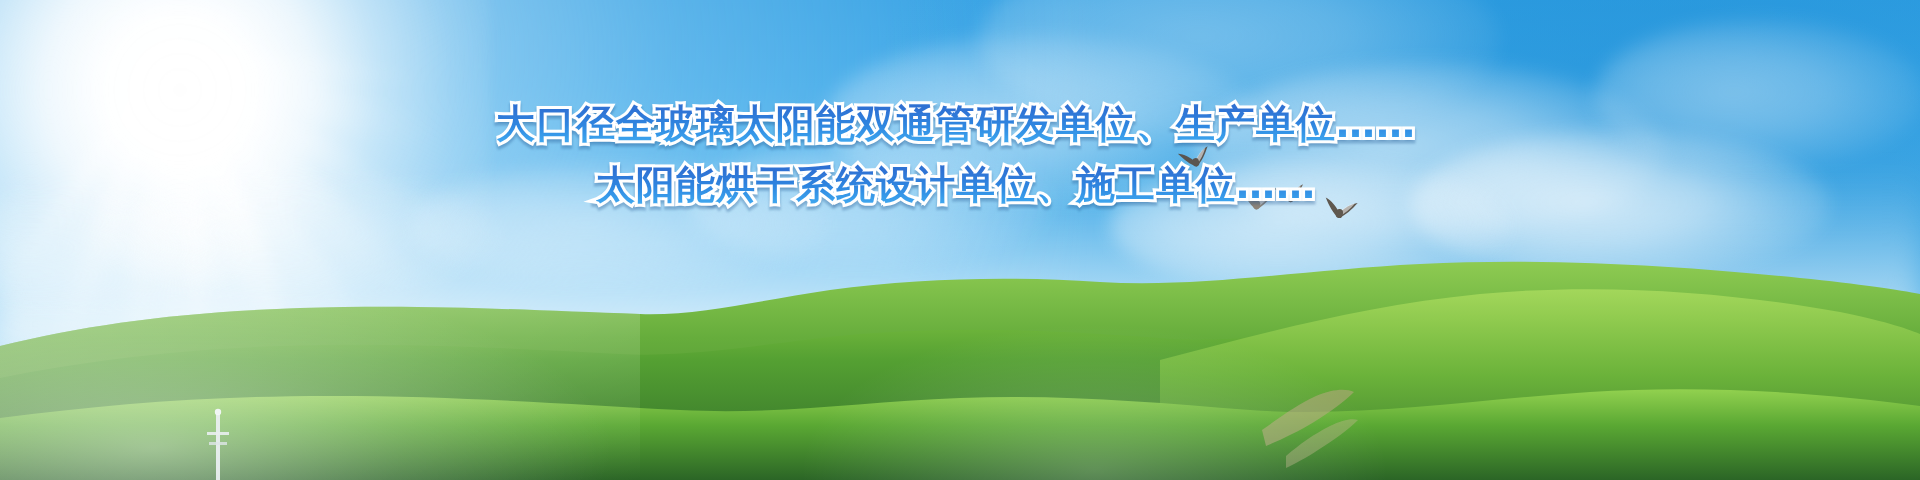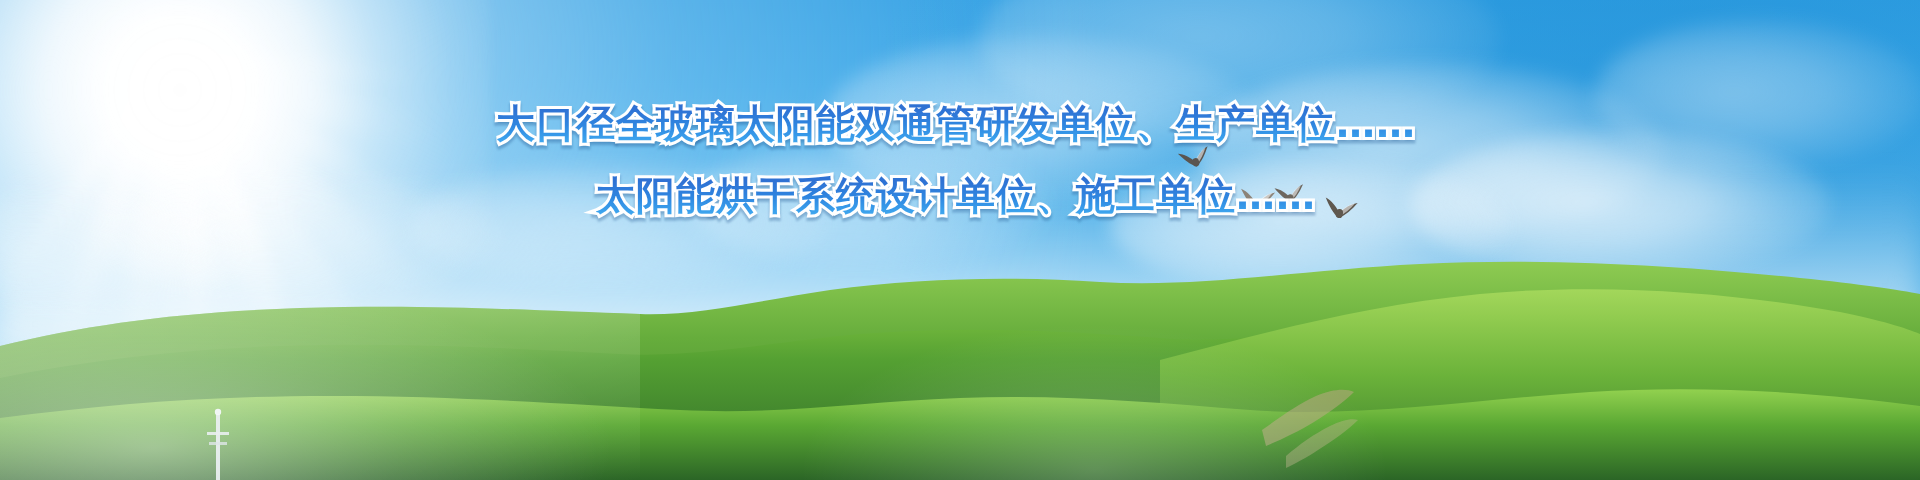--- a/index.html
+++ b/index.html
@@ -154,21 +154,21 @@
   }
   .line {
     display: block;
     position: relative;
     font-size: 39px;
     font-weight: 700;
     letter-spacing: 1px;
     line-height: 60px;
     white-space: nowrap;
   }
-  .line.two { margin-top: 12px; }
+  .line.two { margin-top: 1px; }
 
   
   .line .shadow {
     position: absolute;
     left: 0;
     right: 0;
     top: 3px;
     color: rgba(25,80,140,0.42);
     -webkit-text-stroke: 7px rgba(25,80,140,0.30);
     paint-order: stroke fill;

